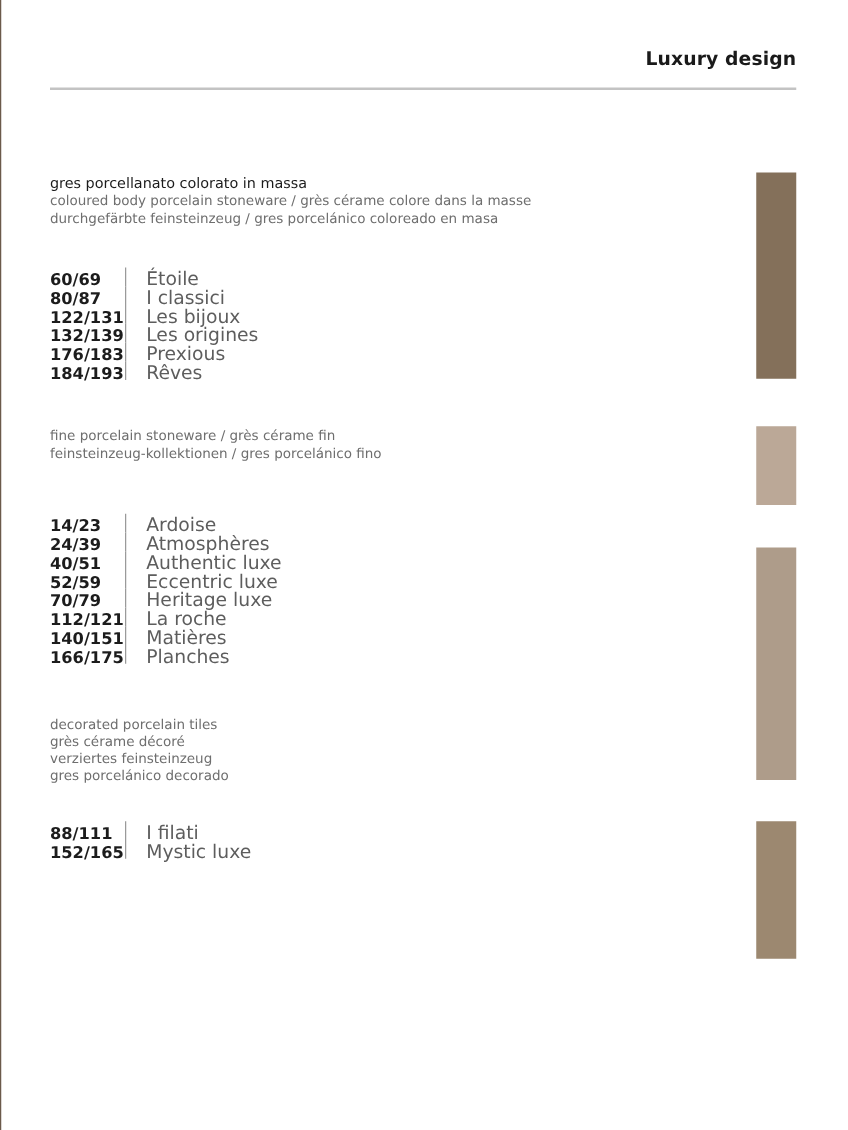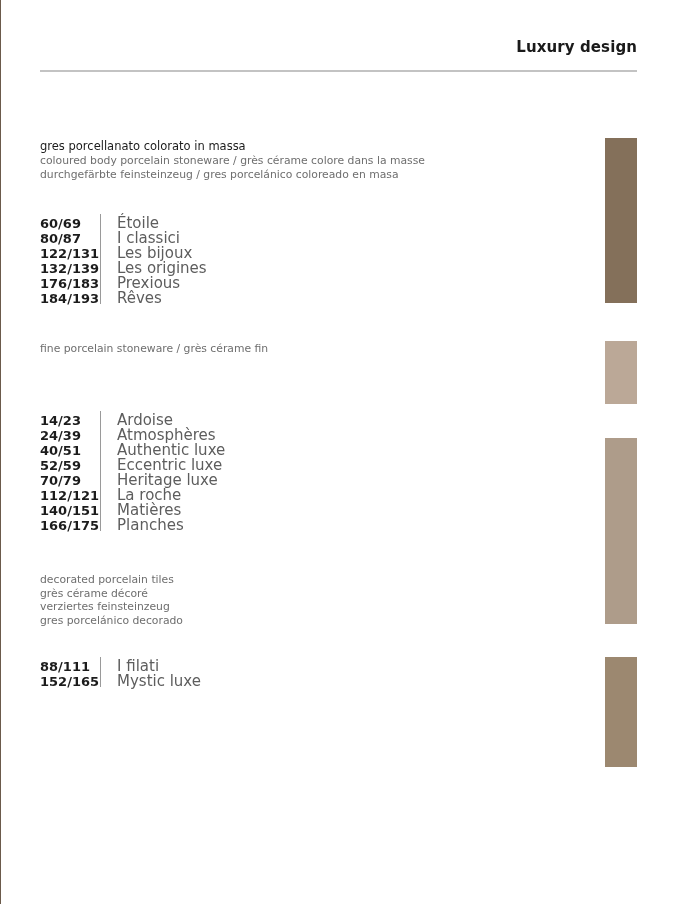--- a/index.html
+++ b/index.html
@@ -144,20 +144,21 @@
         <div class="entry-name">Prexious</div>
       </div>
       <div class="entry-row">
         <div class="entry-pages">184/193</div>
         <div class="entry-sep"></div>
         <div class="entry-name">Rêves</div>
       </div>
     </div>
     <div class="section" style="top: 342px;">
       <div class="sec-sub">fine porcelain stoneware / grès cérame fin</div>
+      <div class="sec-sub">feinsteinzeug-kollektionen / gres porcelánico fino</div>
     </div>
     <div class="entry-list" style="top: 411px;">
       <div class="entry-row">
         <div class="entry-pages">14/23</div>
         <div class="entry-sep"></div>
         <div class="entry-name">Ardoise</div>
       </div>
       <div class="entry-row">
         <div class="entry-pages">24/39</div>
         <div class="entry-sep"></div>

